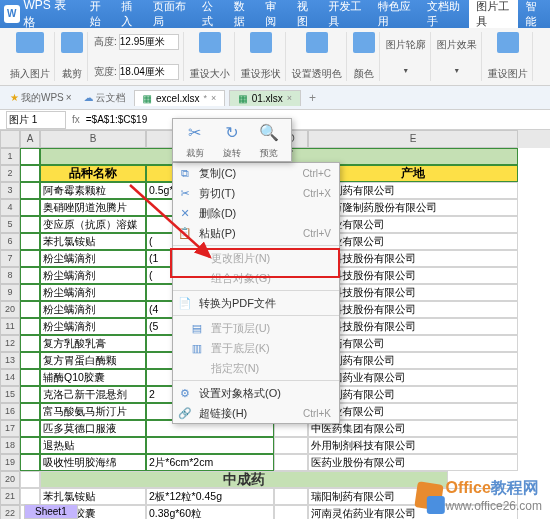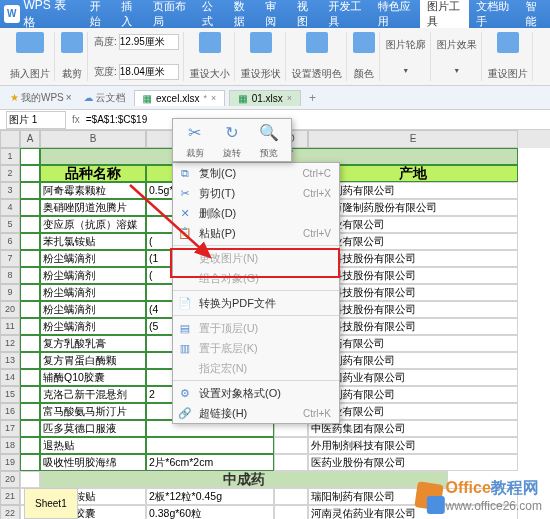--- a/index.html
+++ b/index.html
@@ -31,60 +31,60 @@
 .cA{width:20px;}
 .cB{width:106px;}
 .cC{width:128px;}
 .cD{width:34px;}
 .cE{width:210px;}
 .row{display:flex;height:17px;}
 .rnum{width:20px;background:#e8e8e8;border:1px solid #c8c8c8;text-align:center;font-size:9px;color:#555;line-height:15px;flex-shrink:0;}
 .cell{border:1px solid #d4d4d4;font-size:10.5px;padding:0 2px;line-height:15px;overflow:hidden;white-space:nowrap;}
 .cell.sel{border:1px solid #3a8f3a;}
 .titlecell{background:#c5e0b4;text-align:center;font-size:14px;font-weight:bold;color:#333;}
-.headcell{background:#bef264;text-align:center;font-size:14px;font-weight:bold;}
+.headcell{background:#fde047;text-align:center;font-size:12px;font-weight:bold;}
 .cell.bb{text-align:left;}
 .cm{position:absolute;left:172px;top:162px;width:168px;background:#f8f8f8;border:1px solid #b0b0b0;box-shadow:2px 2px 6px rgba(0,0,0,0.25);z-index:50;}
 .cm .mi{height:20px;display:flex;align-items:center;font-size:11px;color:#333;padding-left:26px;position:relative;}
-.cm .mi.disabled{color:#aaa;}
+.cm .mi.disabled{color:#aaa;margin-left:12px;}
 .cm .mi .ic{position:absolute;left:4px;width:16px;height:16px;display:flex;align-items:center;justify-content:center;font-size:11px;color:#5a8fd0;}
 .cm .mi .sc{margin-left:auto;margin-right:8px;color:#999;font-size:10px;}
 .cm .sep{height:1px;background:#d8d8d8;margin:2px 0;}
 .cm-top{position:absolute;left:172px;top:118px;width:120px;height:44px;background:#f8f8f8;border:1px solid #b0b0b0;box-shadow:2px 2px 6px rgba(0,0,0,0.25);z-index:51;display:flex;flex-direction:column;}
 .cm-top .toprow{display:flex;gap:10px;padding:4px 8px;justify-content:space-around;}
 .cm-top .toprow .ticn{width:20px;height:20px;color:#5a8fd0;font-size:16px;text-align:center;}
 .cm-top .botrow{display:flex;gap:8px;padding:0 8px;font-size:9px;color:#666;justify-content:space-around;}
 .redbox{position:absolute;left:170px;top:248px;width:170px;height:30px;border:2px solid #e02020;z-index:60;pointer-events:none;}
 .arrow{position:absolute;left:120px;top:175px;z-index:61;pointer-events:none;}
 .watermark{position:absolute;right:8px;bottom:6px;z-index:70;display:flex;align-items:center;gap:4px;}
 .watermark .wlogo{width:26px;height:26px;background:#e88b2e;border-radius:4px;transform:rotate(8deg);position:relative;}
 .watermark .wlogo::after{content:"";position:absolute;right:-4px;bottom:-4px;width:18px;height:18px;background:#4a8fe0;border-radius:3px;transform:rotate(-8deg);}
 .watermark .wtext{font-size:16px;font-weight:bold;color:#5a8fd0;}
 .watermark .wtext .or{color:#e88b2e;}
 .watermark .wsub{font-size:12px;color:#888;}
-.sheettab{position:absolute;bottom:0;left:24px;font-size:10px;padding:9px 10px;background:#fef9c3;border:1px solid #ccc;}
+.sheettab{position:absolute;bottom:0;left:24px;font-size:10px;padding:1px 10px;background:#c4b5fd;border:1px solid #ccc;}
 </style>
 </head>
 <body>
 
 <div class="titlebar">
   <div class="logo">W</div>
   <div class="apptitle">WPS 表格</div>
   <div class="tabs">
     <div class="tab">开始</div>
     <div class="tab">插入</div>
     <div class="tab">页面布局</div>
     <div class="tab">公式</div>
     <div class="tab">数据</div>
     <div class="tab">审阅</div>
     <div class="tab">视图</div>
     <div class="tab">开发工具</div>
     <div class="tab">特色应用</div>
+    <div class="tab">文档助手</div>
     <div class="tab active">图片工具</div>
-    <div class="tab">文档助手</div>
     <div class="tab">智能</div>
   </div>
 </div>
 
 <div class="ribbon">
   <div class="grp">
       <div class="ico big"></div>
       <span>插入图片</span>
     </div>
   <div class="grp">

